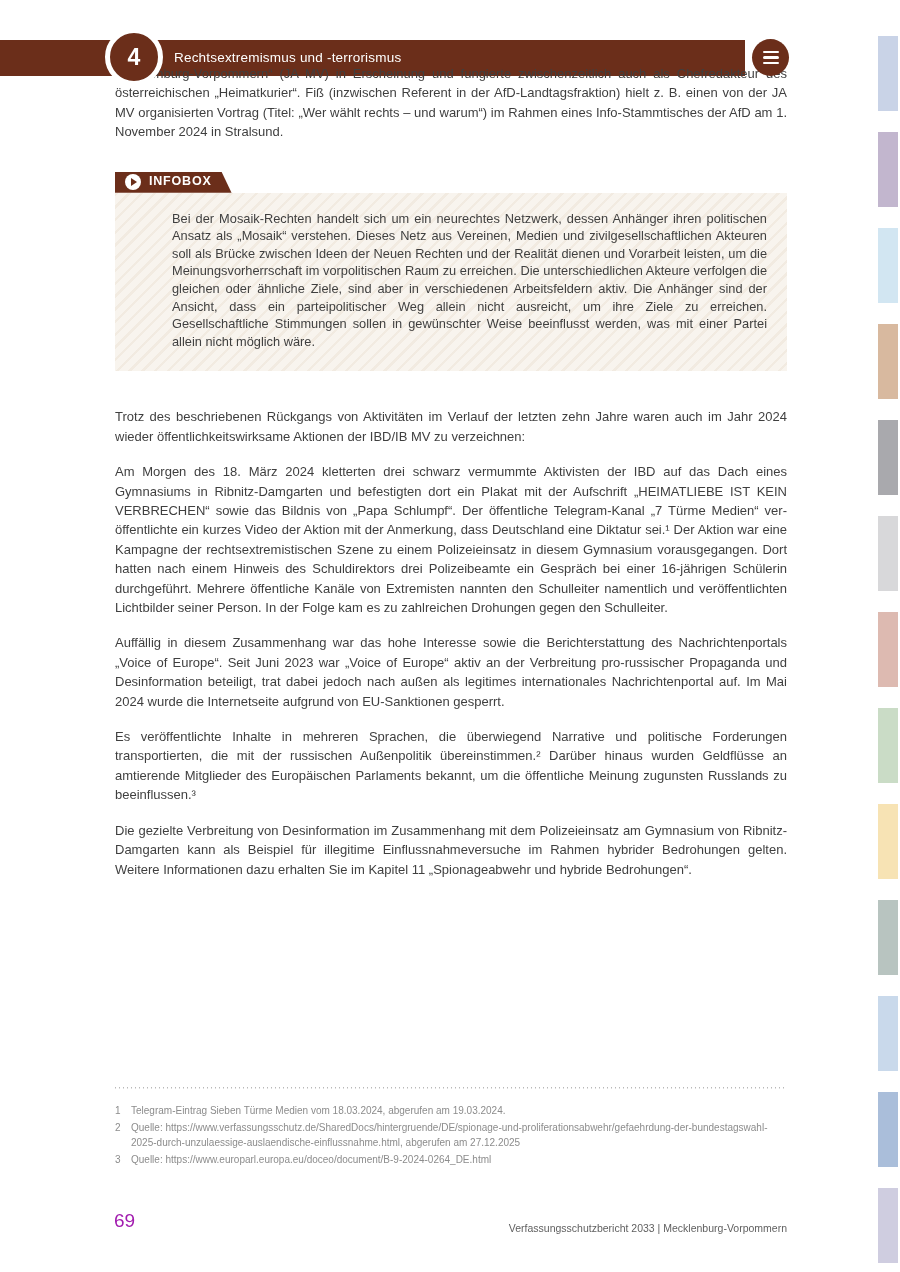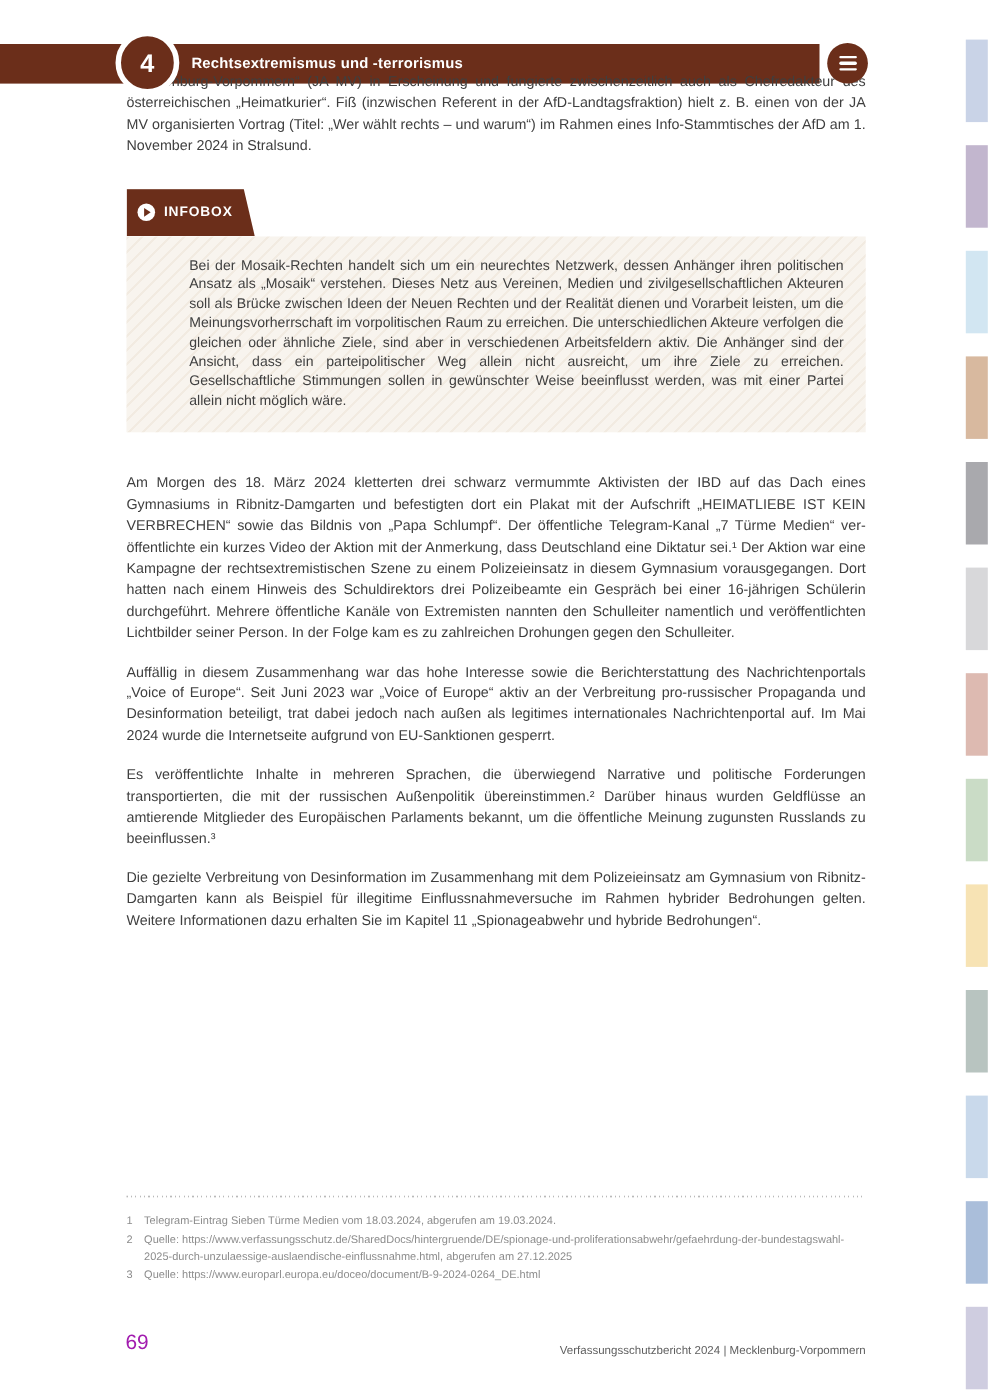--- a/index.html
+++ b/index.html
@@ -39,21 +39,21 @@
     color: #ffffff;
     font-size: 23px; font-weight: bold;
     z-index: 2;
   }
   .chapter-title {
     position: absolute;
     top: 40px; left: 174px;
     height: 36px; line-height: 36px;
     color: #ffffff;
     font-size: 13.5px;
-    font-weight: bold;
+    font-weight: normal;
     letter-spacing: 0.2px;
     z-index: 2;
     text-align: right;
   }
   .menu-btn {
     position: absolute;
     top: 39px; left: 752px;
     width: 37px; height: 37px;
     border-radius: 50%;
     background: #6b2e1a;
@@ -103,21 +103,21 @@
   .content > p { margin: 0 0 16px; }
   .content > p:first-child { margin-top: 64px; }
 
   
   .infobox { margin: 30px 0 36px; }
   .infobox-label {
     position: relative;
     display: inline-flex;
     align-items: center;
     gap: 8px;
-    height: 43px;
+    height: 21px;
     padding: 0 20px 0 10px;
     background: #6b2e1a;
     color: #ffffff;
     font-size: 12.5px;
     font-weight: bold;
     letter-spacing: 0.8px;
     clip-path: polygon(0 0, calc(100% - 10px) 0, 100% 100%, 0 100%);
   }
   .play-circle {
     width: 16px; height: 16px;
@@ -234,20 +234,21 @@
     <div class="infobox">
       <div class="infobox-label">
         <span class="play-circle"></span>
         <span>INFOBOX</span>
       </div>
       <div class="infobox-body">
         <p>Bei der Mosaik-Rechten handelt sich um ein neurechtes Netzwerk, dessen Anhänger ihren politischen An­satz als „Mosaik“ verstehen. Dieses Netz aus Vereinen, Medien und zivilgesellschaftlichen Akteuren soll als Brücke zwischen Ideen der Neuen Rechten und der Realität dienen und Vorarbeit leisten, um die Meinungs­vorherrschaft im vorpolitischen Raum zu erreichen. Die unterschiedlichen Akteure verfolgen die gleichen oder ähnliche Ziele, sind aber in verschiedenen Arbeitsfeldern aktiv. Die Anhänger sind der Ansicht, dass ein parteipolitischer Weg allein nicht ausreicht, um ihre Ziele zu erreichen. Gesellschaftliche Stimmungen sollen in gewünschter Weise beeinflusst werden, was mit einer Partei allein nicht möglich wäre.</p>
       </div>
     </div>
 
+    <p>Trotz des beschriebenen Rückgangs von Aktivitäten im Verlauf der letzten zehn Jahre waren auch im Jahr 2024 wieder öffentlichkeitswirksame Aktionen der IBD/IB MV zu verzeichnen:</p>
     <p>Am Morgen des 18. März 2024 kletterten drei schwarz vermummte Aktivisten der IBD auf das Dach eines Gymnasiums in Ribnitz-Damgarten und befestigten dort ein Plakat mit der Aufschrift „HEIMATLIEBE IST KEIN VERBRECHEN“ sowie das Bildnis von „Papa Schlumpf“. Der öffentliche Telegram-Kanal „7 Türme Medien“ ver­öffentlichte ein kurzes Video der Aktion mit der Anmerkung, dass Deutschland eine Diktatur sei.¹ Der Aktion war eine Kampagne der rechtsextremistischen Szene zu einem Polizeieinsatz in diesem Gymnasium vorausgegangen. Dort hatten nach einem Hinweis des Schuldirektors drei Polizeibeamte ein Gespräch bei einer 16-jährigen Schülerin durchgeführt. Mehrere öffentliche Kanäle von Extremisten nannten den Schulleiter namentlich und veröffentlichten Lichtbilder seiner Person. In der Folge kam es zu zahlreichen Drohungen gegen den Schulleiter.</p>
     <p>Auffällig in diesem Zusammenhang war das hohe Interesse sowie die Berichterstattung des Nachrichtenportals „Voice of Europe“. Seit Juni 2023 war „Voice of Europe“ aktiv an der Verbreitung pro-russischer Propaganda und Desinformation beteiligt, trat dabei jedoch nach außen als legitimes internationales Nachrichtenportal auf. Im Mai 2024 wurde die Internetseite aufgrund von EU-Sanktionen gesperrt.</p>
     <p>Es veröffentlichte Inhalte in mehreren Sprachen, die überwiegend Narrative und politische Forderungen transportierten, die mit der russischen Außenpolitik übereinstimmen.² Darüber hinaus wurden Geldflüsse an amtierende Mitglieder des Europäischen Parlaments bekannt, um die öffentliche Meinung zugunsten Russ­lands zu beeinflussen.³</p>
     <p>Die gezielte Verbreitung von Desinformation im Zusammenhang mit dem Polizeieinsatz am Gymnasium von Ribnitz-Damgarten kann als Beispiel für illegitime Einflussnahmeversuche im Rahmen hybrider Bedrohungen gelten. Weitere Informationen dazu erhalten Sie im Kapitel 11 „Spionageabwehr und hybride Bedrohungen“.</p>
   </main>
 
   <div class="footnotes">
     <div class="fn-rule"></div>
     <div class="fn">
       <span class="fn-num">1</span>
@@ -257,15 +258,15 @@
       <span class="fn-num">2</span>
       <span class="fn-text">Quelle: https://www.verfassungsschutz.de/SharedDocs/hintergruende/DE/spionage-und-proliferationsabwehr/gefaehrdung-der-bundestagswahl-2025-durch-unzulaessige-auslaendische-einflussnahme.html, abgerufen am 27.12.2025</span>
     </div>
     <div class="fn">
       <span class="fn-num">3</span>
       <span class="fn-text">Quelle: https://www.europarl.europa.eu/doceo/document/B-9-2024-0264_DE.html</span>
     </div>
   </div>
 
   <div class="page-num">69</div>
-  <div class="footer-title">Verfassungsschutzbericht 2024  |  Mecklenburg-Vorpommern</div>
+  <div class="footer-title">Verfassungsschutzbericht 2033  |  Mecklenburg-Vorpommern</div>
 
 </div>
 
 </body></html>

